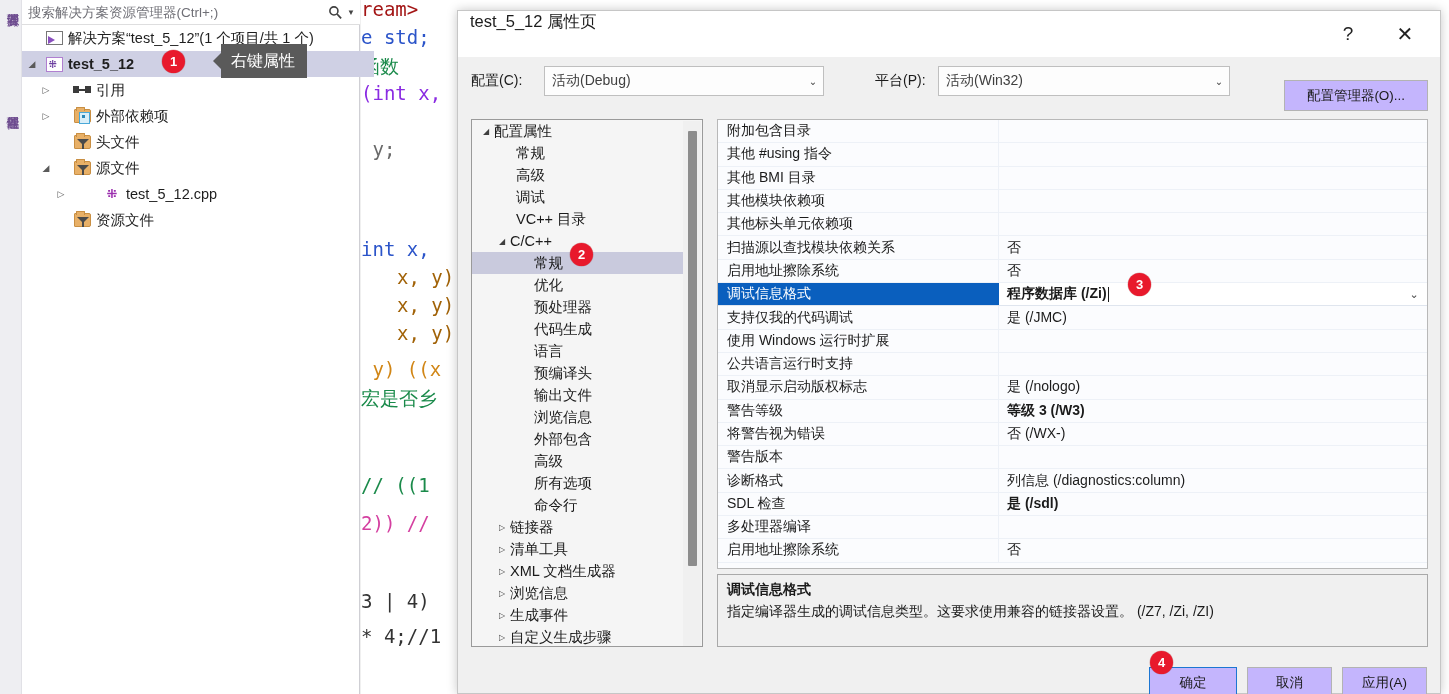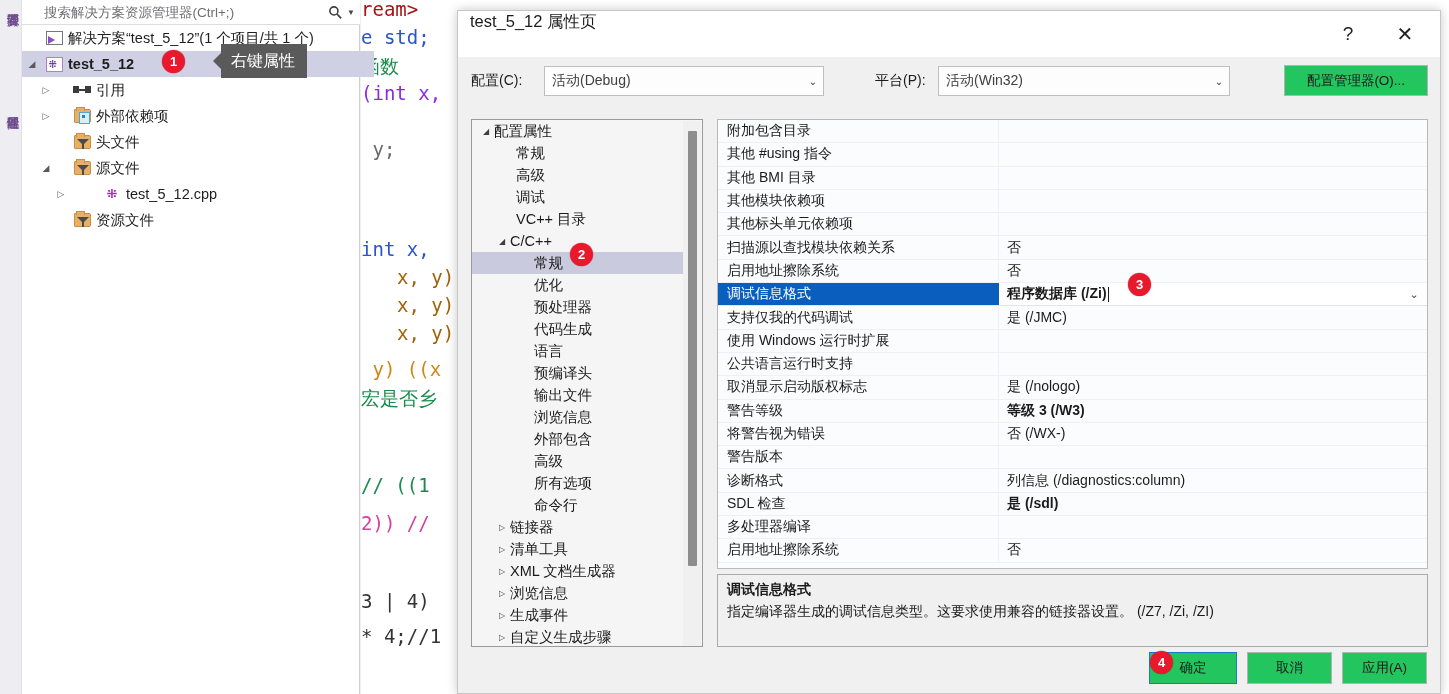--- a/index.html
+++ b/index.html
@@ -44,21 +44,21 @@
     background:#ffffff; border-right:1px solid #cfcfd4;
   }
   .searchbar {
     position:absolute; left:0; top:0; width:338px; height:25px;
     background:#ffffff; border-bottom:1px solid #dededf;
     display:flex; align-items:center;
   }
   .searchbar input {
     flex:1; border:none; outline:none; background:transparent;
     font-family:inherit; font-size:13.5px; color:#1e1e1e;
-    padding-left:22px;
+    padding-left:6px;
   }
   .searchbar input::placeholder { color:#6f6f76; }
   .search-ico { width:22px; display:flex; align-items:center; justify-content:center; }
   .search-caret { width:14px; display:flex; align-items:center; justify-content:center;
     font-size:8px; color:#444; padding-right:4px; }
 
   .tree { position:absolute; left:0; top:25px; width:352px; }
   .trow {
     height:26px; display:flex; align-items:center;
     font-size:14.5px; color:#1e1e1e; white-space:nowrap;
@@ -193,23 +193,23 @@
 
   .cfgrow { position:absolute; left:0; top:46px; width:982px; height:50px; }
   .cfglab { position:absolute; font-size:14px; color:#1b1b1b; top:15px; }
   .combo {
     position:absolute; top:9px; height:30px; background:#fdfdfd;
     border:1px solid #bfbfbf; display:flex; align-items:center;
   }
   .combo .v { padding-left:7px; font-size:14px; color:#404040; flex:1; }
   .combo .cv { width:20px; text-align:center; font-size:10px; color:#444; }
   .btn {
-    position:absolute; background:#22c55e; border:1px solid #b3b3b3;
+    position:absolute; background:#c4b5fd; border:1px solid #b3b3b3;
     font-size:13.5px; color:#1b1b1b; display:flex;
-    align-items:center; justify-content:center; cursor:default;
+    align-items:center; justify-content:center; cursor:default;margin-top:15px;
   }
   .btn.primary { border:1.5px solid #1c76d2; }
 
   
   .dtree {
     position:absolute; left:13px; top:108px; width:232px; height:528px;
     background:#f5f5f5; border:1px solid #9a9a9a; overflow:hidden;
   }
   .dtree-inner { position:absolute; left:0; top:0; width:212px; }
   .dtrow {

